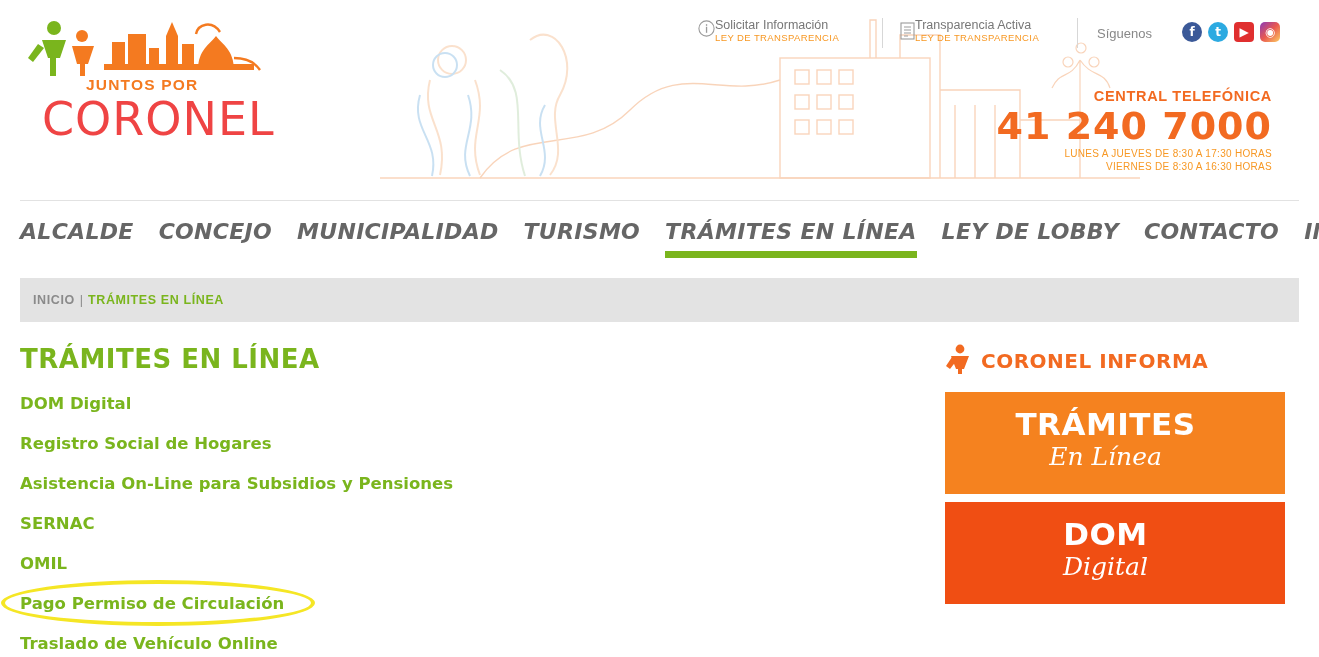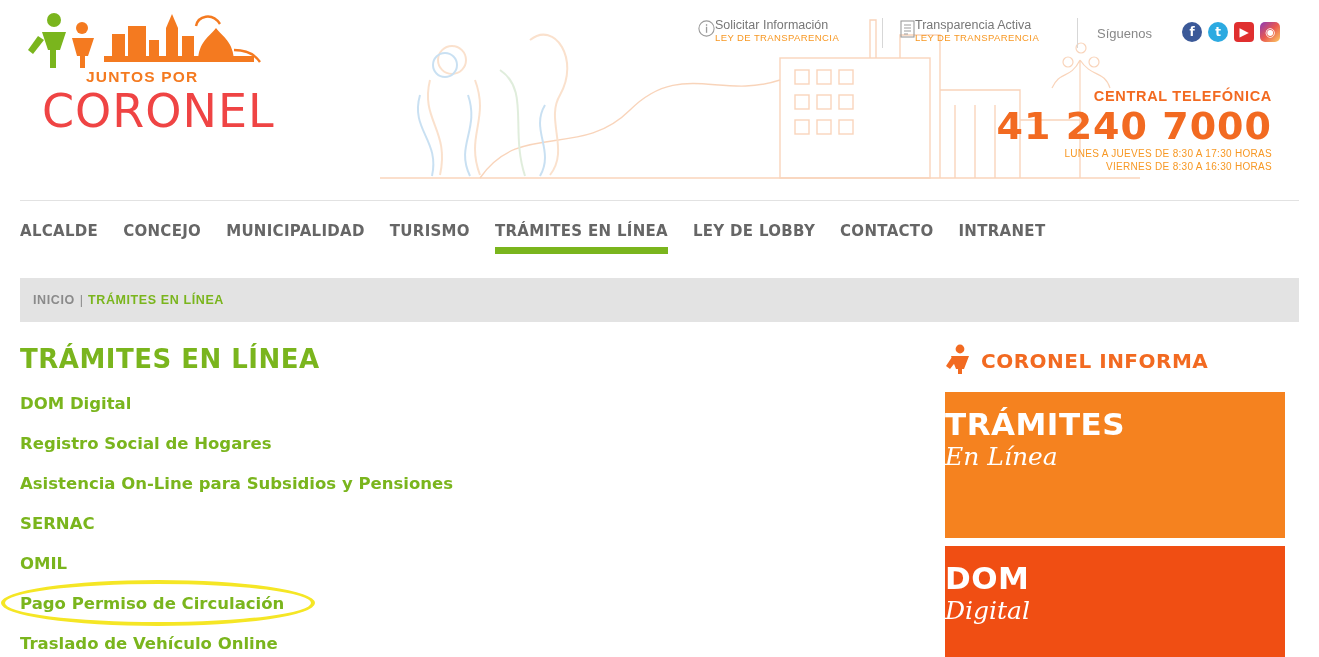--- a/index.html
+++ b/index.html
@@ -33,21 +33,21 @@
     width: 760px;
     height: 200px;
     opacity: 0.55;
     pointer-events: none;
   }
 
   
   .logo {
     position: absolute;
     left: 20px;
-    top: 6px;
+    top: 14px;
     width: 270px;
     height: 130px;
   }
   .logo-art { position: absolute; left: 0; top: 0; }
   .logo-juntos {
     position: absolute;
     left: 66px;
     top: 62px;
     font-size: 15.5px;
     font-weight: bold;
@@ -67,21 +67,21 @@
 
   
   .util {
     position: absolute;
     top: 18px;
     display: flex;
     align-items: flex-start;
     gap: 0;
   }
   .util-1 { left: 698px; }
-  .util-2 { left: 900px; }
+  .util-2 { left: 900px; align-items: flex-end; }
   .util-icon { margin-top: 2px; }
   .util-title {
     font-size: 12.5px;
     color: #777;
     line-height: 14px;
   }
   .util-sub {
     font-size: 9.5px;
     color: #f79824;
     letter-spacing: .4px;
@@ -164,27 +164,28 @@
   }
   .nav {
     display: flex;
     align-items: center;
     gap: 25px;
     height: 52px;
     padding-top: 8px;
   }
   .nav-item {
     position: relative;
-    font-size: 15px;
+    font-size: 22px;
     font-weight: bold;
     letter-spacing: .3px;
     color: #666;
     cursor: pointer;
     white-space: nowrap;
     font-family: "DejaVu Sans", sans-serif;
+    font-style: italic;
   }
   .nav-item.active { color: #666; }
   .nav-item.active .underline {
     position: absolute;
     left: 0; right: 0;
     bottom: -14px;
     height: 7px;
     background: #7ab51d;
   }
 
@@ -263,24 +264,24 @@
   }
   .informa-title {
     font-size: 20px;
     font-weight: bold;
     letter-spacing: .5px;
     color: #f26a21;
     font-family: "DejaVu Sans", sans-serif;
   }
   .promo {
     width: 340px;
-    height: 146px;
+    height: 102px;
     margin-bottom: 8px;
     color: #fff;
-    text-align: left;
+    text-align: center;
     padding: 14px 19px 0 0;
     cursor: pointer;
   }
   .promo-1 { background: #f5821f; }
   .promo-2 { background: #f04e13; }
   .promo-big {
     font-size: 31px;
     font-weight: bold;
     letter-spacing: .5px;
     line-height: 36px;

